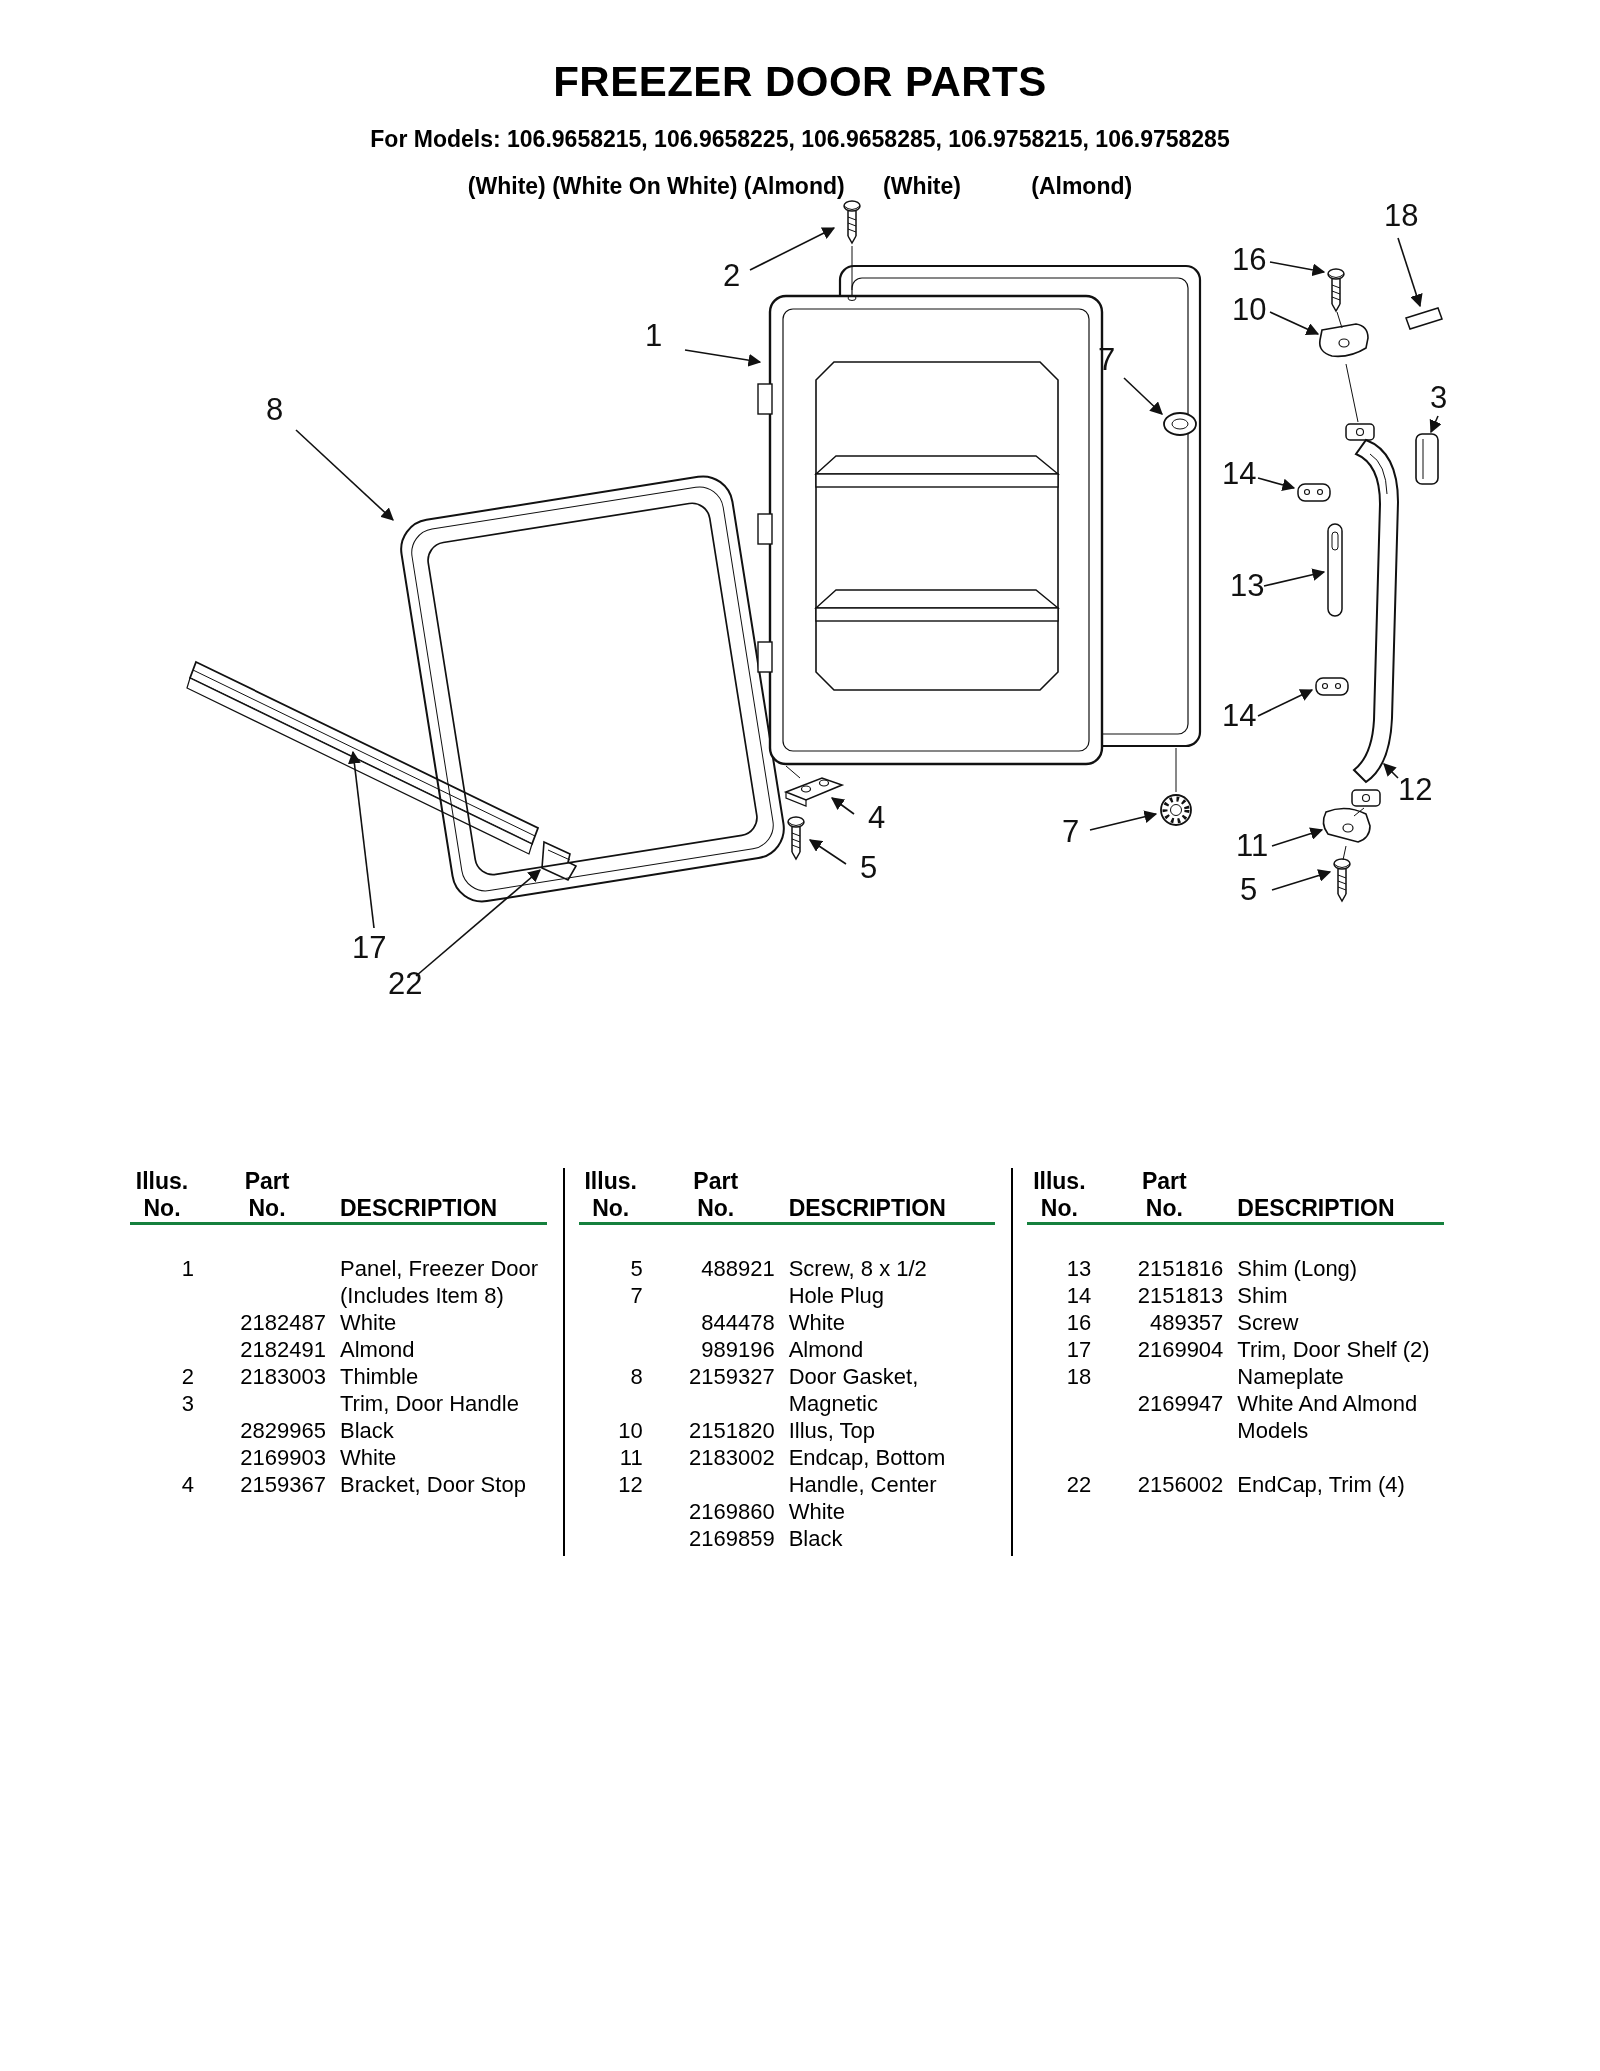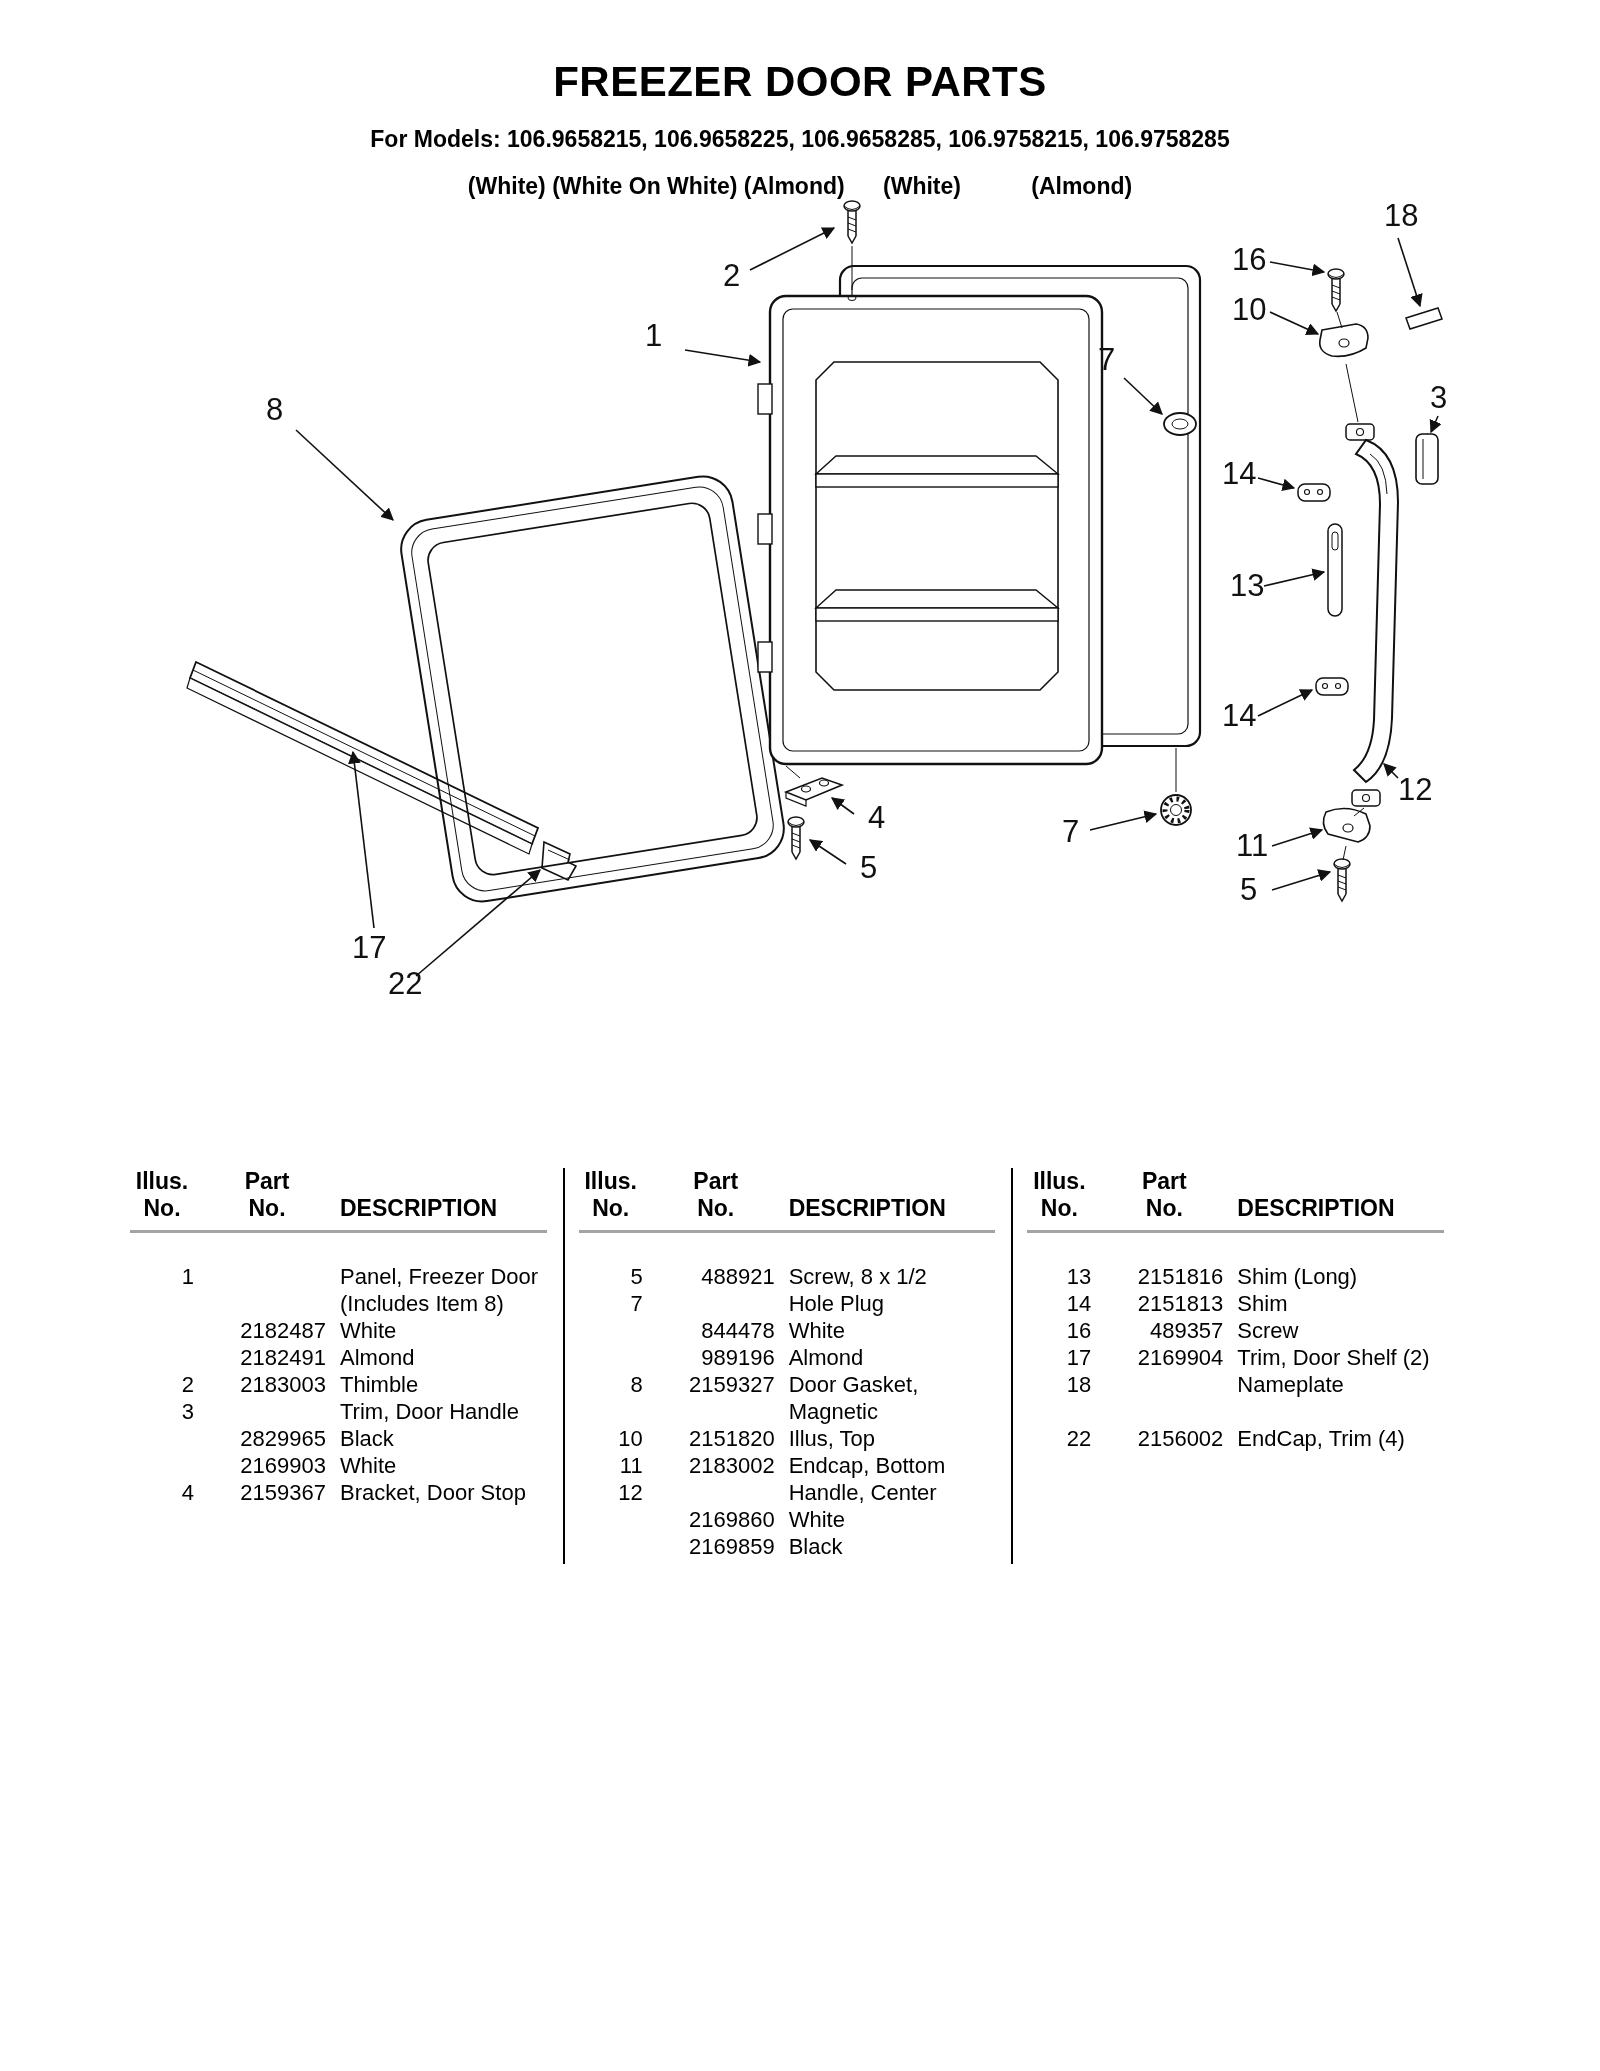--- a/index.html
+++ b/index.html
@@ -17,21 +17,21 @@
   svg { display:block; }
   .callout { font-size:31px; fill:#111; font-family:"Liberation Sans", sans-serif; }
   .ln { stroke:#111; stroke-width:1.6; fill:none; }
   .thin { stroke:#111; stroke-width:1; fill:none; }
 
   .parts-table { position:absolute; left:116px; top:1168px; width:1344px; display:flex; align-items:stretch; }
   .pcol { flex:1 1 0; padding:0 16px 4px 14px; }
   .pcol + .pcol { border-left:2px solid #000; }
   .phead {
     display:grid; grid-template-columns:64px 118px 1fr; column-gap:14px;
-    font-weight:bold; font-size:23px; line-height:27px; padding-bottom:8px; border-bottom:3px solid #a3a3a3;
+    font-weight:bold; font-size:23px; line-height:27px; border-bottom:3px solid #15803d;
   }
   .hc-illus, .hc-part { text-align:center; }
   .hc-desc { text-align:left; }
   .pbody { padding-top:30px; font-size:22px; line-height:27px; }
   .prow { display:grid; grid-template-columns:64px 118px 1fr; column-gap:14px; }
   .prow.gap { margin-top:27px; }
   .c-illus, .c-part { text-align:right; white-space:nowrap; }
   .c-desc { text-align:left; }
 
   .footer-doc { position:absolute; left:130px; top:1996px; font-size:21px; }
@@ -407,20 +407,25 @@
           <div class="prow">
             <div class="c-illus">17</div>
             <div class="c-part">2169904</div>
             <div class="c-desc">Trim, Door Shelf (2)</div>
           </div>
           <div class="prow">
             <div class="c-illus">18</div>
             <div class="c-part"></div>
             <div class="c-desc">Nameplate</div>
           </div>
+          <div class="prow">
+            <div class="c-illus"></div>
+            <div class="c-part">2169947</div>
+            <div class="c-desc">White And Almond Models</div>
+          </div>
           <div class="prow gap">
             <div class="c-illus">22</div>
             <div class="c-part">2156002</div>
             <div class="c-desc">EndCap, Trim (4)</div>
           </div>
         </div>
     </div>
   </div>
 
   <div class="footer-doc">2193104</div>

